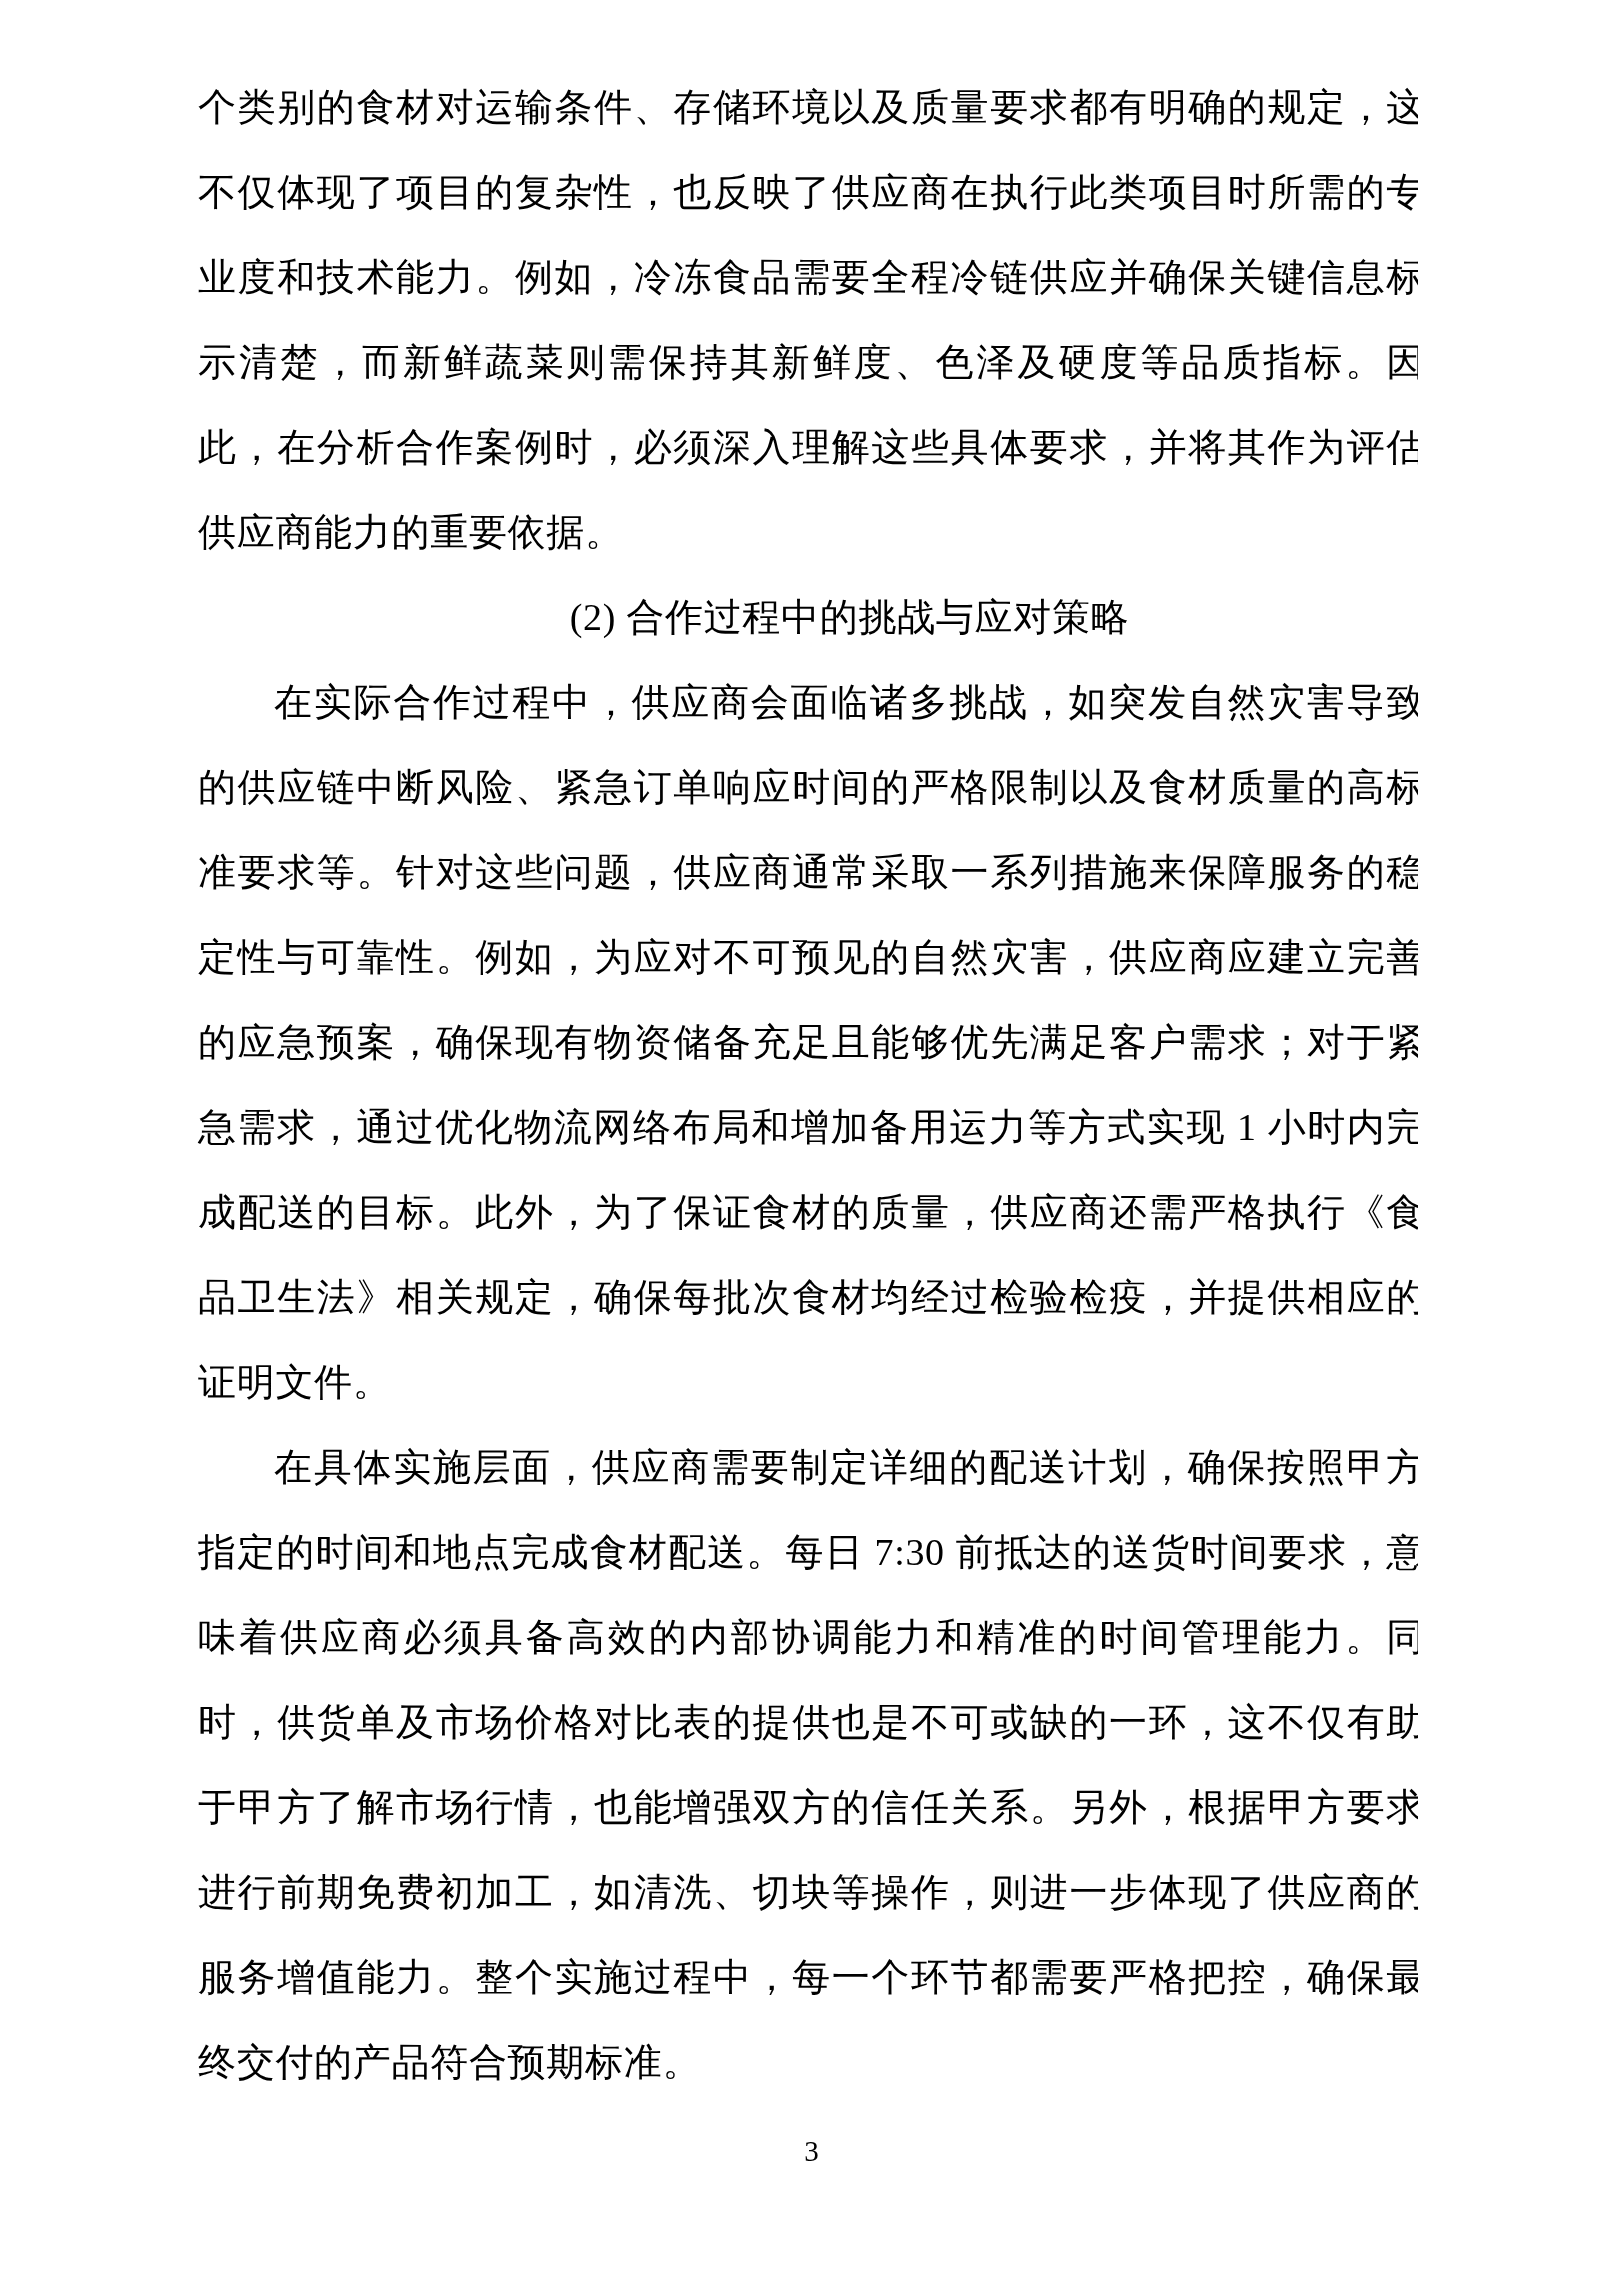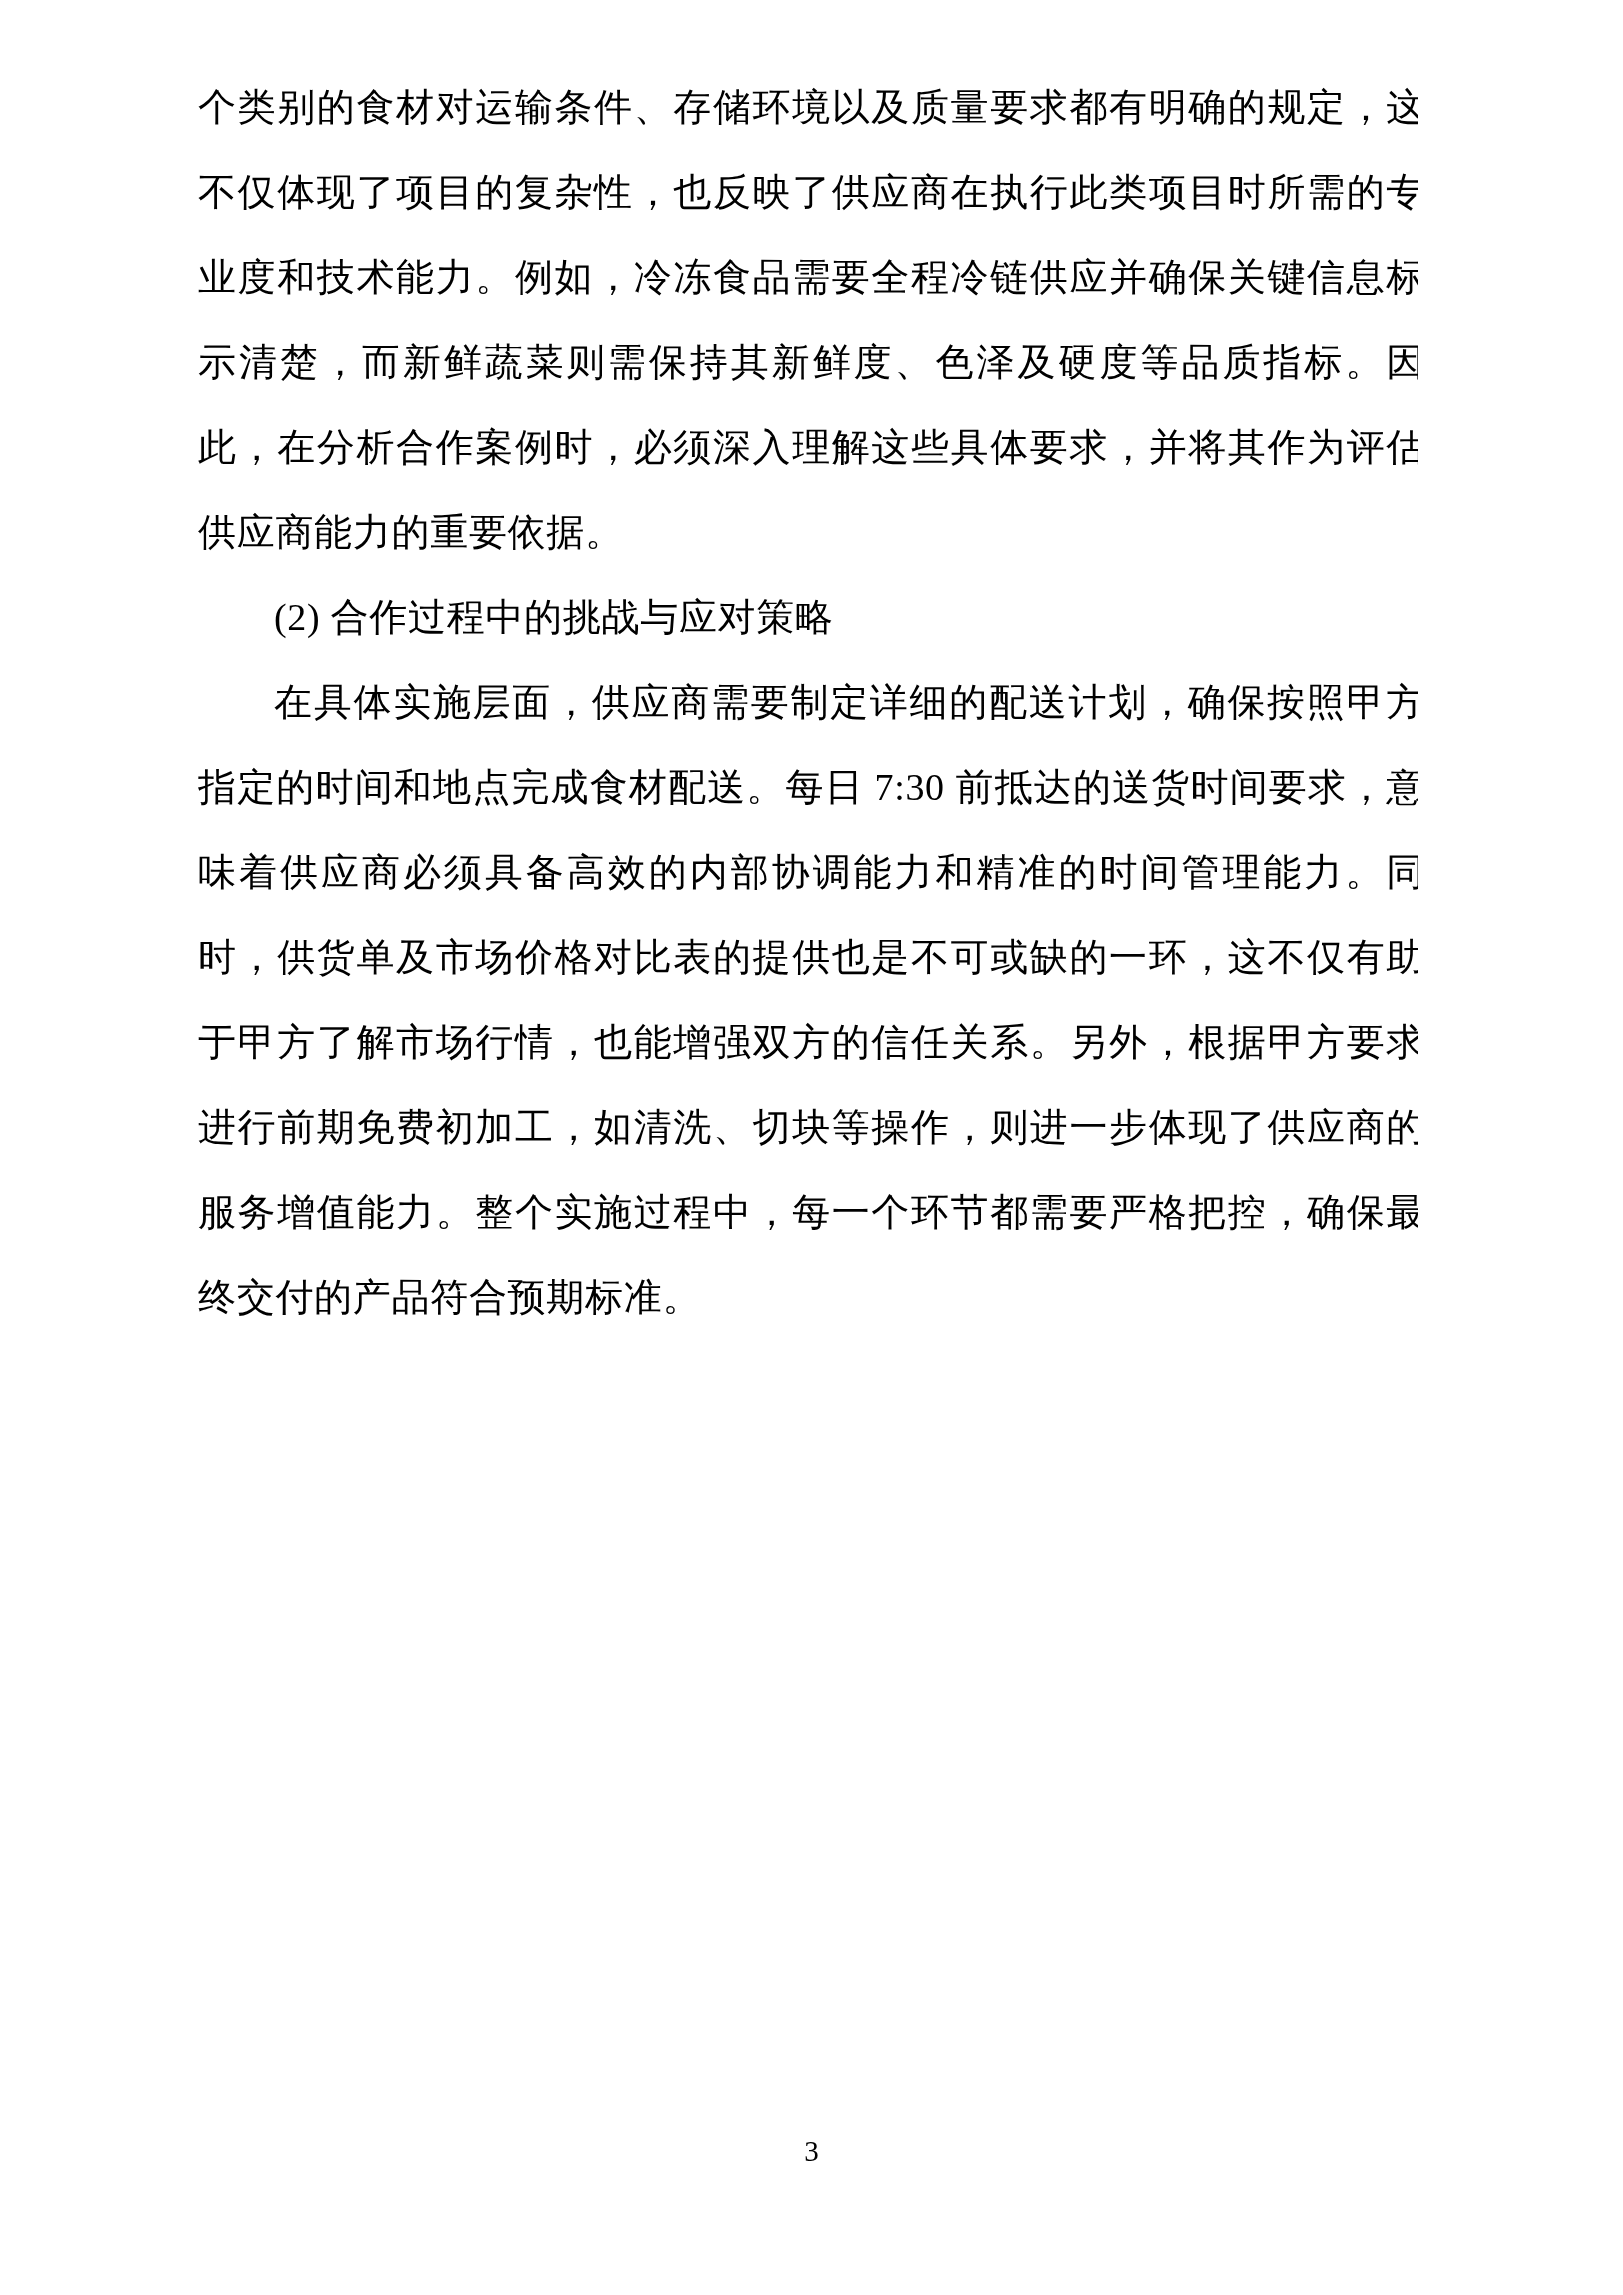--- a/index.html
+++ b/index.html
@@ -37,37 +37,38 @@
   .para.noindent {
     text-indent: 0;
   }
   .heading {
     margin: 0;
     padding: 0;
     text-indent: 2em;
     font-weight: normal;
     font-size: 38px;
     line-height: 85px;
-    text-align: left;
+    text-align: center;
   }
   .page-number {
     position: absolute;
     top: 2132px;
     left: 0;
     width: 1623px;
     text-align: center;
     font-size: 29px;
     line-height: 39px;
     color: #000000;
   }
 </style>
 </head>
 <body>
 
 <div class="page">
   <div class="content">
     <p class="para noindent">个类别的食材对运输条件、存储环境以及质量要求都有明确的规定，这不仅体现了项目的复杂性，也反映了供应商在执行此类项目时所需的专业度和技术能力。例如，冷冻食品需要全程冷链供应并确保关键信息标示清楚，而新鲜蔬菜则需保持其新鲜度、色泽及硬度等品质指标。因此，在分析合作案例时，必须深入理解这些具体要求，并将其作为评估供应商能力的重要依据。</p>
     <h3 class="heading">(2) 合作过程中的挑战与应对策略</h3>
+    <p class="para indent">在实际合作过程中，供应商会面临诸多挑战，如突发自然灾害导致的供应链中断风险、紧急订单响应时间的严格限制以及食材质量的高标准要求等。针对这些问题，供应商通常采取一系列措施来保障服务的稳定性与可靠性。例如，为应对不可预见的自然灾害，供应商应建立完善的应急预案，确保现有物资储备充足且能够优先满足客户需求；对于紧急需求，通过优化物流网络布局和增加备用运力等方式实现 1 小时内完成配送的目标。此外，为了保证食材的质量，供应商还需严格执行《食品卫生法》相关规定，确保每批次食材均经过检验检疫，并提供相应的证明文件。</p>
     <p class="para indent">在具体实施层面，供应商需要制定详细的配送计划，确保按照甲方指定的时间和地点完成食材配送。每日 7:30 前抵达的送货时间要求，意味着供应商必须具备高效的内部协调能力和精准的时间管理能力。同时，供货单及市场价格对比表的提供也是不可或缺的一环，这不仅有助于甲方了解市场行情，也能增强双方的信任关系。另外，根据甲方要求进行前期免费初加工，如清洗、切块等操作，则进一步体现了供应商的服务增值能力。整个实施过程中，每一个环节都需要严格把控，确保最终交付的产品符合预期标准。</p>
   </div>
   <div class="page-number">3</div>
 </div>
 
 
 </body></html>

